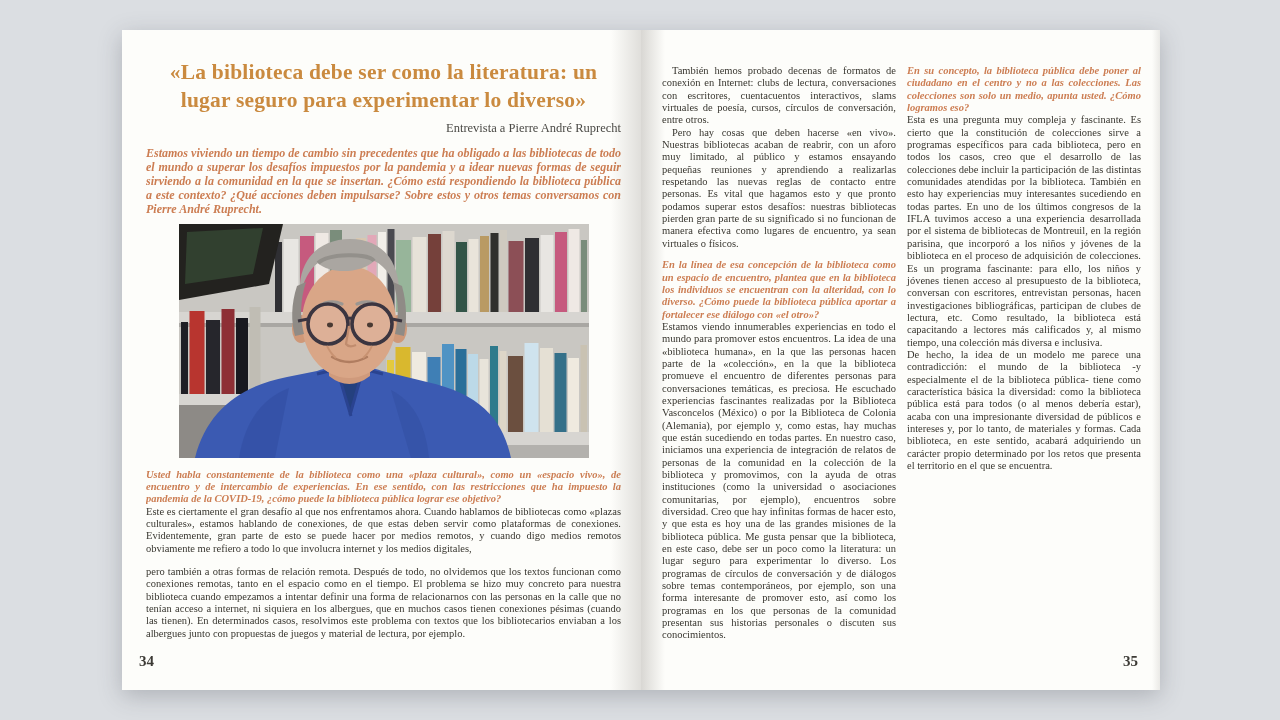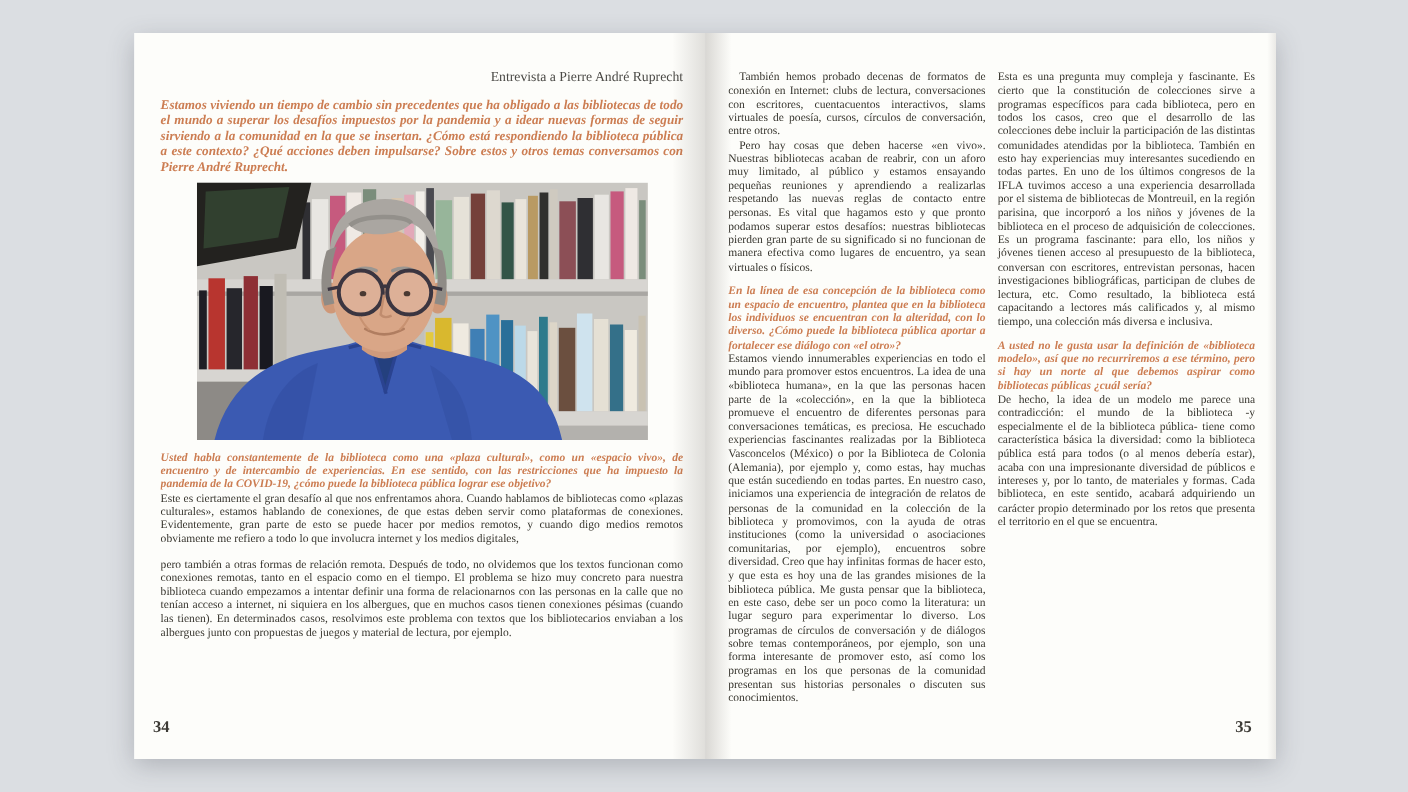--- a/index.html
+++ b/index.html
@@ -78,20 +78,21 @@
   .pagenum.pn-left{left:17px;}
   .pagenum.pn-right{right:22px;}
 </style>
 </head>
 <body>
 
 <div class="spread">
 
   <div class="page page-left">
     <div class="inner-l">
+      <h1 class="title">«La biblioteca debe ser como la literatura: un lugar seguro para experimentar lo diverso»</h1>
       <div class="byline">Entrevista a Pierre André Ruprecht</div>
       <p class="intro">Estamos viviendo un tiempo de cambio sin precedentes que ha obligado a las bibliotecas de todo el mundo a superar los desafíos impuestos por la pandemia y a idear nuevas formas de seguir sirviendo a la comunidad en la que se insertan. ¿Cómo está respondiendo la biblioteca pública a este contexto? ¿Qué acciones deben impulsarse? Sobre estos y otros temas conversamos con Pierre André Ruprecht.</p>
 
       <figure class="photo">
         <svg viewBox="0 0 410 234" preserveAspectRatio="none">
           <rect x="0" y="0" width="410" height="234" fill="#c9c7c2"></rect>
           <g id="books-top">
               <rect x="96" y="18" width="7" height="70" fill="#2f2f33"></rect>
               <rect x="104.5" y="15" width="15" height="73" fill="#e8e6e2"></rect>
               <rect x="121" y="12" width="14" height="76" fill="#c65a7e"></rect>
@@ -205,22 +206,22 @@
   <div class="page page-right">
     <div class="inner-r">
       <div class="cols cols-r">
         <div class="col">
           <p class="a ind">También hemos probado decenas de formatos de conexión en Internet: clubs de lectura, conversaciones con escritores, cuentacuentos interactivos, slams virtuales de poesía, cursos, círculos de conversación, entre otros.</p>
           <p class="a ind">Pero hay cosas que deben hacerse «en vivo». Nuestras bibliotecas acaban de reabrir, con un aforo muy limitado, al público y estamos ensayando pequeñas reuniones y aprendiendo a realizarlas respetando las nuevas reglas de contacto entre personas. Es vital que hagamos esto y que pronto podamos superar estos desafíos: nuestras bibliotecas pierden gran parte de su significado si no funcionan de manera efectiva como lugares de encuentro, ya sean virtuales o físicos.</p>
           <p class="q gap">En la línea de esa concepción de la biblioteca como un espacio de encuentro, plantea que en la biblioteca los individuos se encuentran con la alteridad, con lo diverso. ¿Cómo puede la biblioteca pública aportar a fortalecer ese diálogo con «el otro»?</p>
           <p class="a">Estamos viendo innumerables experiencias en todo el mundo para promover estos encuentros. La idea de una «biblioteca humana», en la que las personas hacen parte de la «colección», en la que la biblioteca promueve el encuentro de diferentes personas para conversaciones temáticas, es preciosa. He escuchado experiencias fascinantes realizadas por la Biblioteca Vasconcelos (México) o por la Biblioteca de Colonia (Alemania), por ejemplo y, como estas, hay muchas que están sucediendo en todas partes. En nuestro caso, iniciamos una experiencia de integración de relatos de personas de la comunidad en la colección de la biblioteca y promovimos, con la ayuda de otras instituciones (como la universidad o asociaciones comunitarias, por ejemplo), encuentros sobre diversidad. Creo que hay infinitas formas de hacer esto, y que esta es hoy una de las grandes misiones de la biblioteca pública. Me gusta pensar que la biblioteca, en este caso, debe ser un poco como la literatura: un lugar seguro para experimentar lo diverso. Los programas de círculos de conversación y de diálogos sobre temas contemporáneos, por ejemplo, son una forma interesante de promover esto, así como los programas en los que personas de la comunidad presentan sus historias personales o discuten sus conocimientos.</p>
         </div>
         <div class="col">
+          <p class="q">En su concepto, la biblioteca pública debe poner al ciudadano en el centro y no a las colecciones. Las colecciones son solo un medio, apunta usted. ¿Cómo logramos eso?</p>
           <p class="a">Esta es una pregunta muy compleja y fascinante. Es cierto que la constitución de colecciones sirve a programas específicos para cada biblioteca, pero en todos los casos, creo que el desarrollo de las colecciones debe incluir la participación de las distintas comunidades atendidas por la biblioteca. También en esto hay experiencias muy interesantes sucediendo en todas partes. En uno de los últimos congresos de la IFLA tuvimos acceso a una experiencia desarrollada por el sistema de bibliotecas de Montreuil, en la región parisina, que incorporó a los niños y jóvenes de la biblioteca en el proceso de adquisición de colecciones. Es un programa fascinante: para ello, los niños y jóvenes tienen acceso al presupuesto de la biblioteca, conversan con escritores, entrevistan personas, hacen investigaciones bibliográficas, participan de clubes de lectura, etc. Como resultado, la biblioteca está capacitando a lectores más calificados y, al mismo tiempo, una colección más diversa e inclusiva.</p>
-          <p class="q gap">A usted no le gusta usar la definición de «biblioteca modelo», así que no recurriremos a ese término, pero si hay un norte al que debemos aspirar como bibliotecas públicas ¿cuál sería?</p>
           <p class="a">De hecho, la idea de un modelo me parece una contradicción: el mundo de la biblioteca -y especialmente el de la biblioteca pública- tiene como característica básica la diversidad: como la biblioteca pública está para todos (o al menos debería estar), acaba con una impresionante diversidad de públicos e intereses y, por lo tanto, de materiales y formas. Cada biblioteca, en este sentido, acabará adquiriendo un carácter propio determinado por los retos que presenta el territorio en el que se encuentra.</p>
         </div>
       </div>
     </div>
     <div class="pagenum pn-right">35</div>
   </div>
 
 </div>
 
 </body></html>

